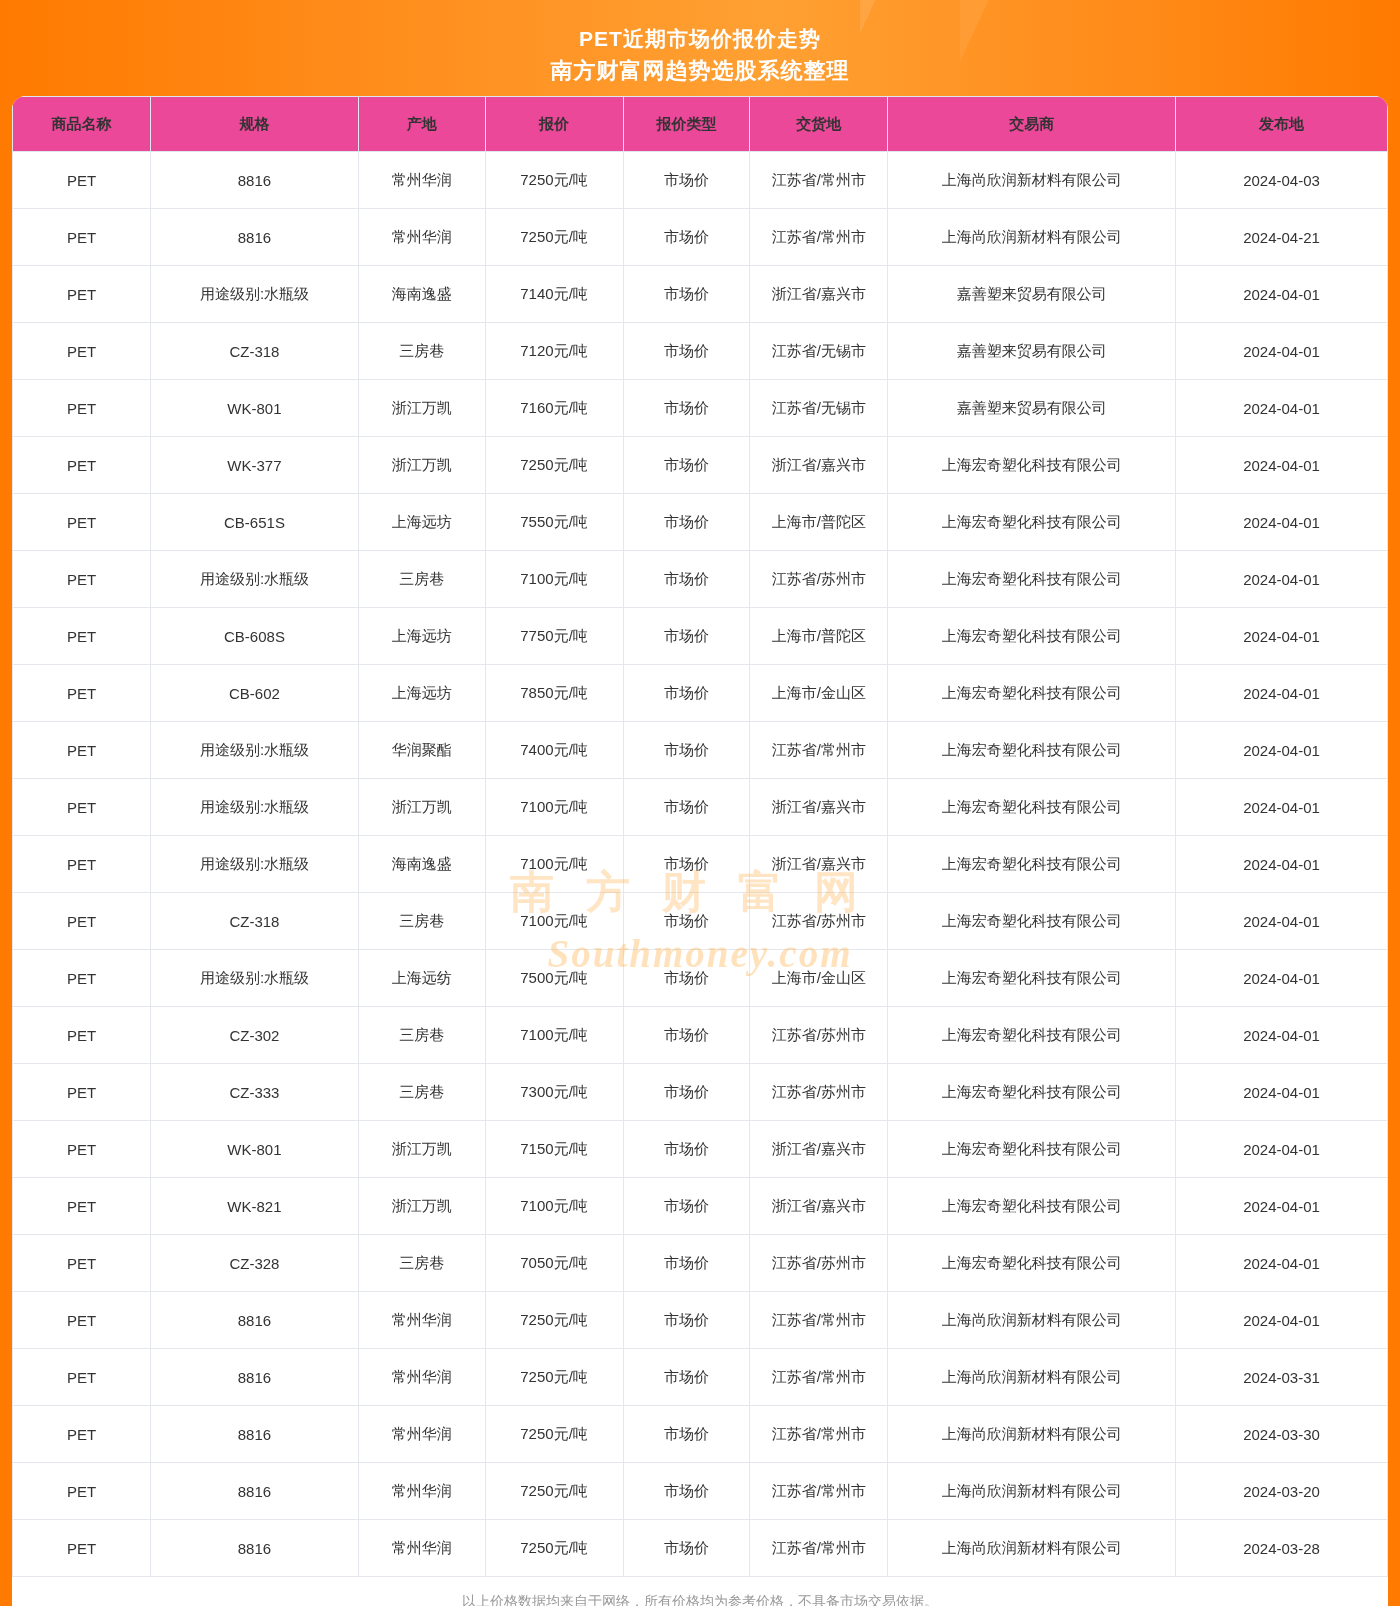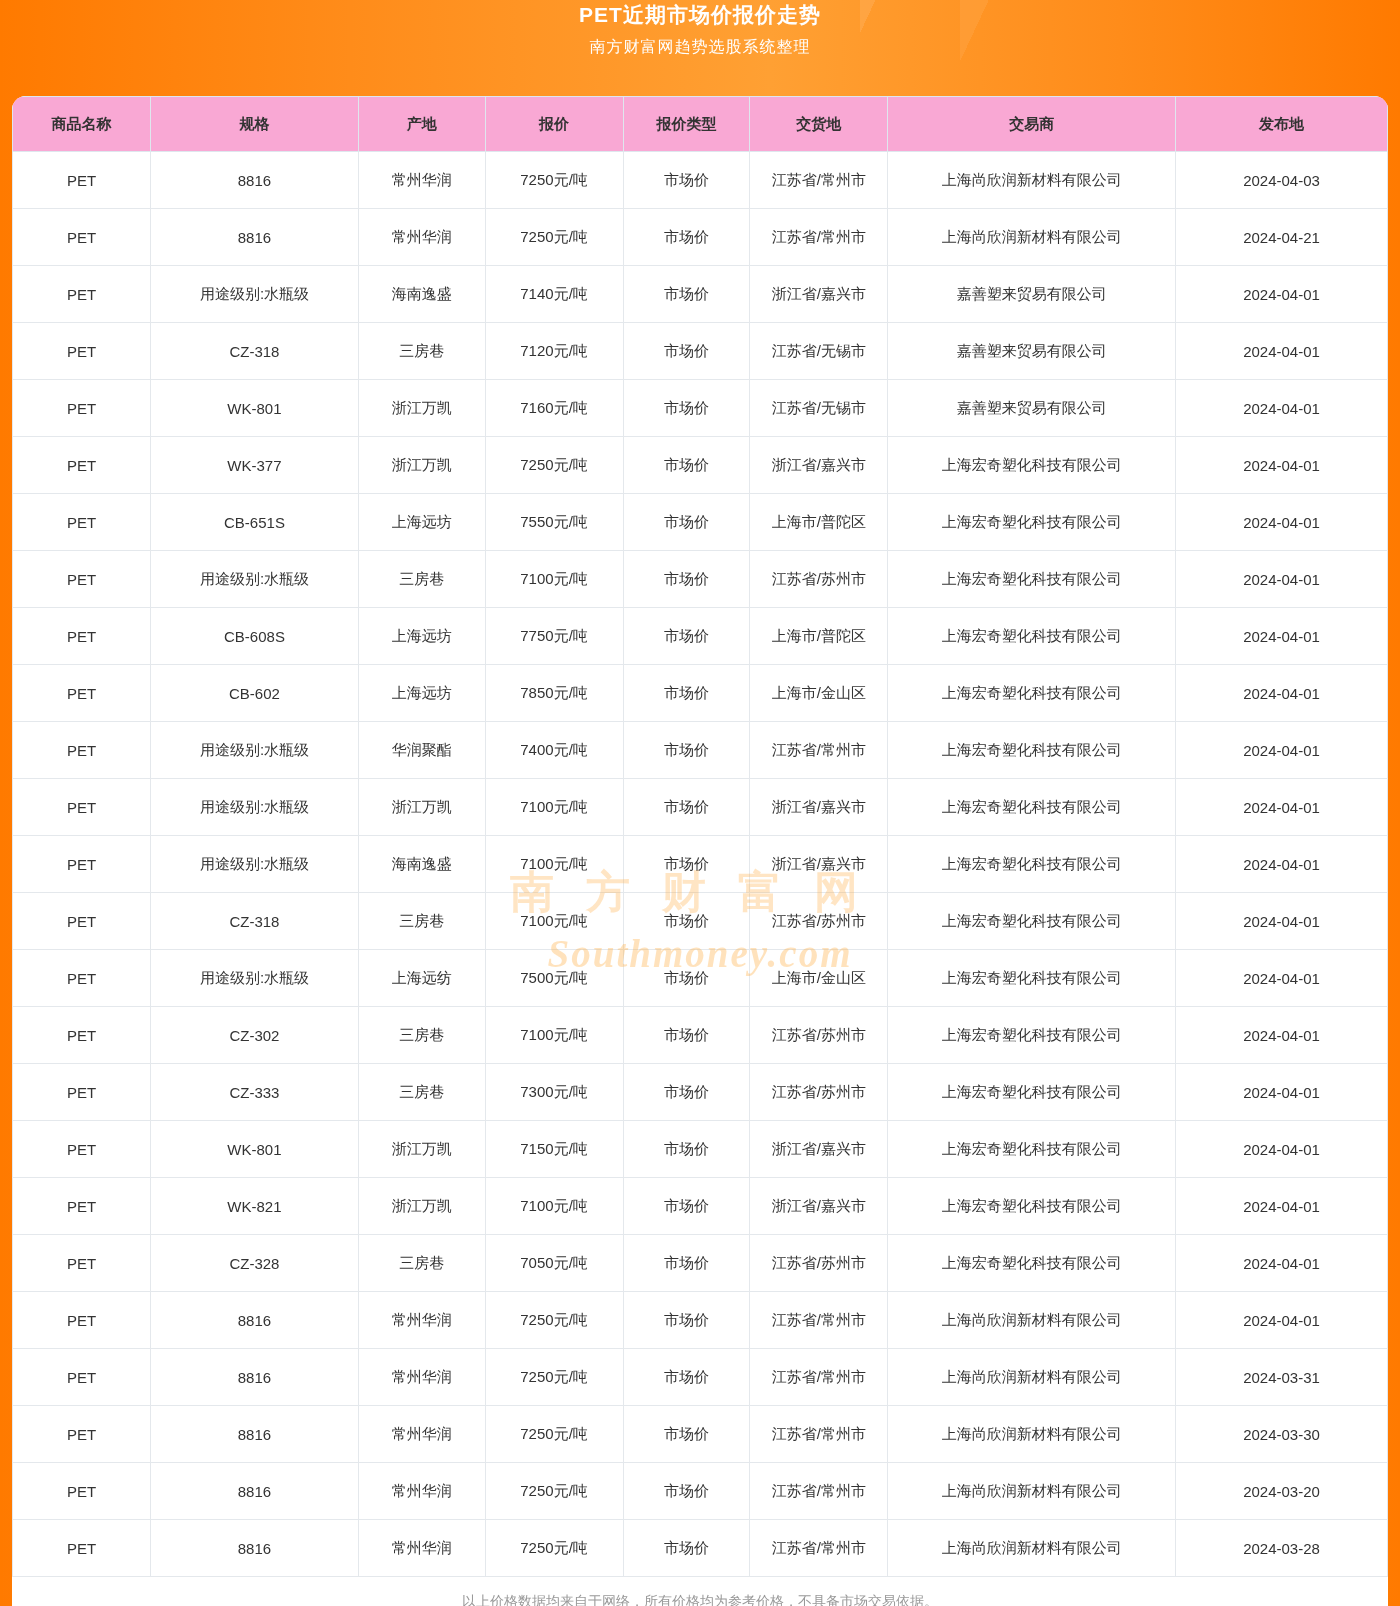--- a/index.html
+++ b/index.html
@@ -34,46 +34,46 @@
       linear-gradient(115deg, rgba(255,255,255,0.07) 0 26px, transparent 26px 96px);
     background-position: 860px 0, 960px 0;
     background-repeat: repeat-x;
     pointer-events: none;
   }
   .header-title {
     position: relative;
     font-size: 21px;
     font-weight: 700;
     letter-spacing: 1px;
-    padding-top: 0;
+    padding-top: 24px;
     line-height: 30px;
   }
   .header-sub {
     position: relative;
-    font-size: 16px;
-    font-weight: 400;
+    font-size: 22px;
+    font-weight: 700;
     letter-spacing: 1px;
     line-height: 30px;
     padding-top: 2px;
   }
   .table-wrap {
     position: relative;
     background: #ffffff;
     margin: 0 12px;
     border-radius: 14px 14px 0 0;
     overflow: hidden;
   }
   table.price-table {
     width: 100%;
     border-collapse: collapse;
     table-layout: fixed;
     font-size: 15px;
   }
   table.price-table th {
-    background: #f9a8d4;
+    background: #ec4899;
     color: #333333;
     font-weight: 700;
     font-size: 15px;
     height: 52px;
     border: 1px solid #dfe7ee;
     text-align: center;
     white-space: nowrap;
   }
   table.price-table td {
     height: 54px;

